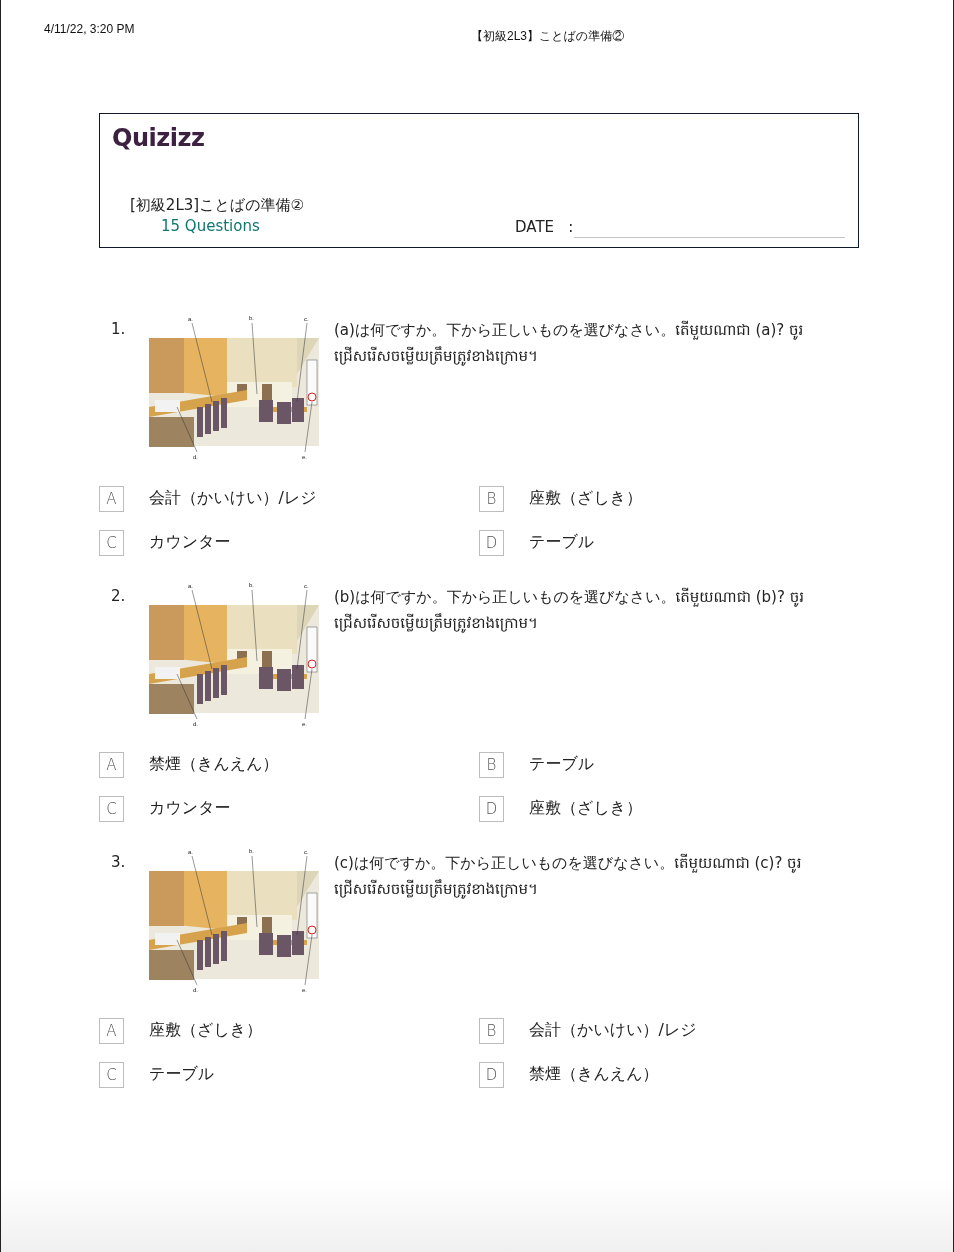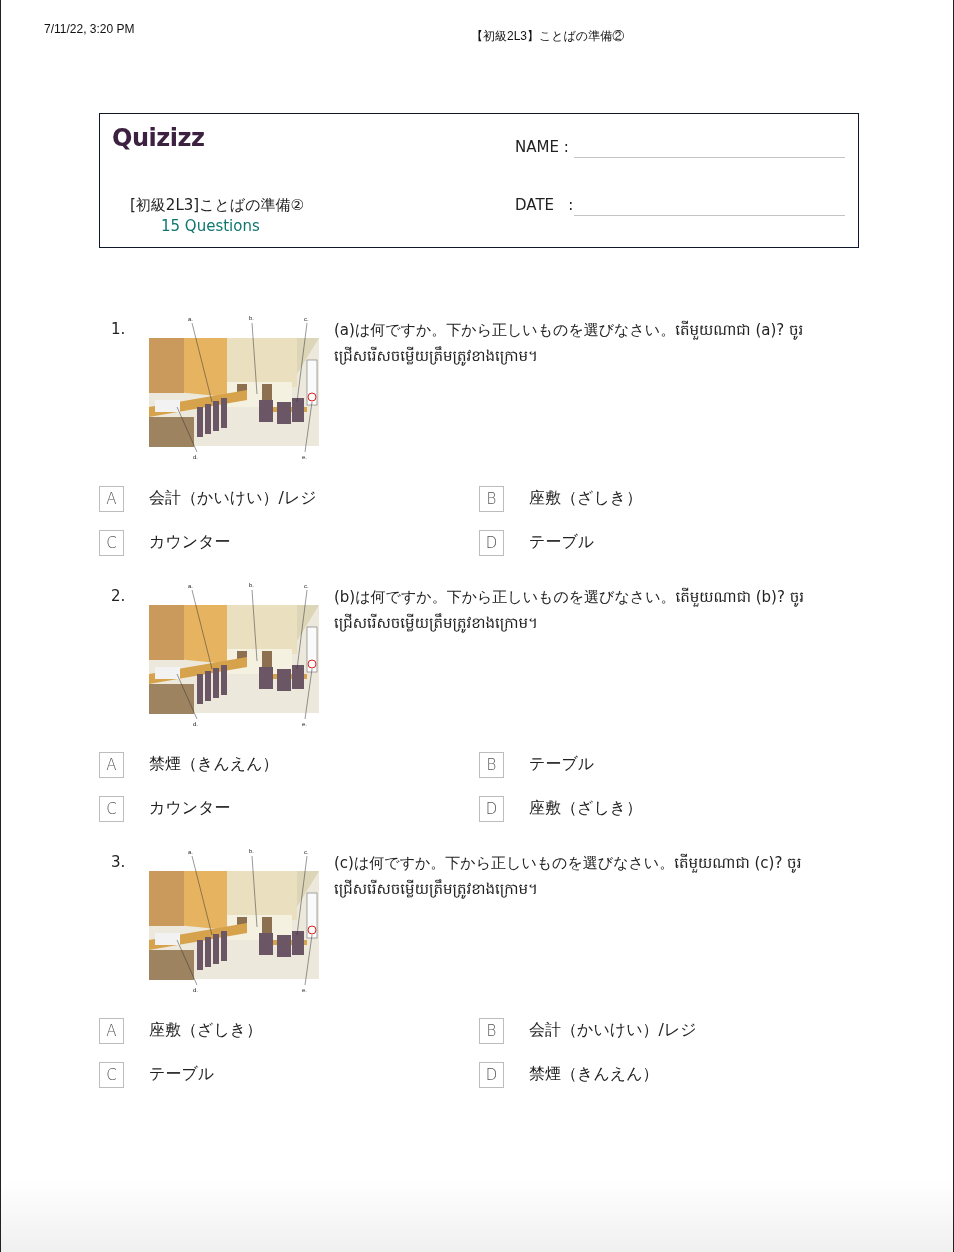--- a/index.html
+++ b/index.html
@@ -49,34 +49,30 @@
     border: 1px solid #bdbdbd; font-size: 15px; color: #555;
     display: flex; align-items: center; justify-content: center;
     font-family: "DejaVu Sans", sans-serif; font-weight: 300;
   }
   .opt-text { position: absolute; left: 50px; top: 2px; font-size: 16px; color: #222; white-space: nowrap; }
 </style>
 </head>
 <body>
 
 <div class="print-header">
-  <span class="print-date">7/11/22, 3:20 PM</span>
+  <span class="print-date">4/11/22, 3:20 PM</span>
   <span class="print-title">【初級2L3】ことばの準備②</span>
 </div>
 
 <div class="info-box">
   <div class="logo">Quizizz</div>
   <div class="quiz-title">[初級2L3]ことばの準備②</div>
   <div class="quiz-count">15 Questions</div>
 
-  <div class="field-row" style="top:20px;">
-    <span class="field-label">NAME :</span>
-    <span class="field-line"></span>
-  </div>
-  <div class="field-row" style="top:78px;">
+  <div class="field-row" style="top:100px;">
     <span class="field-label">DATE   :</span>
     <span class="field-line"></span>
   </div>
 </div>
 
 <div class="question" style="top:312px;">
   <div class="q-num">1.</div>
   <div class="q-image">
     <svg width="175" height="148" viewBox="0 0 175 148">
       <rect x="2" y="26" width="170" height="108" fill="#ece9dc"></rect>

